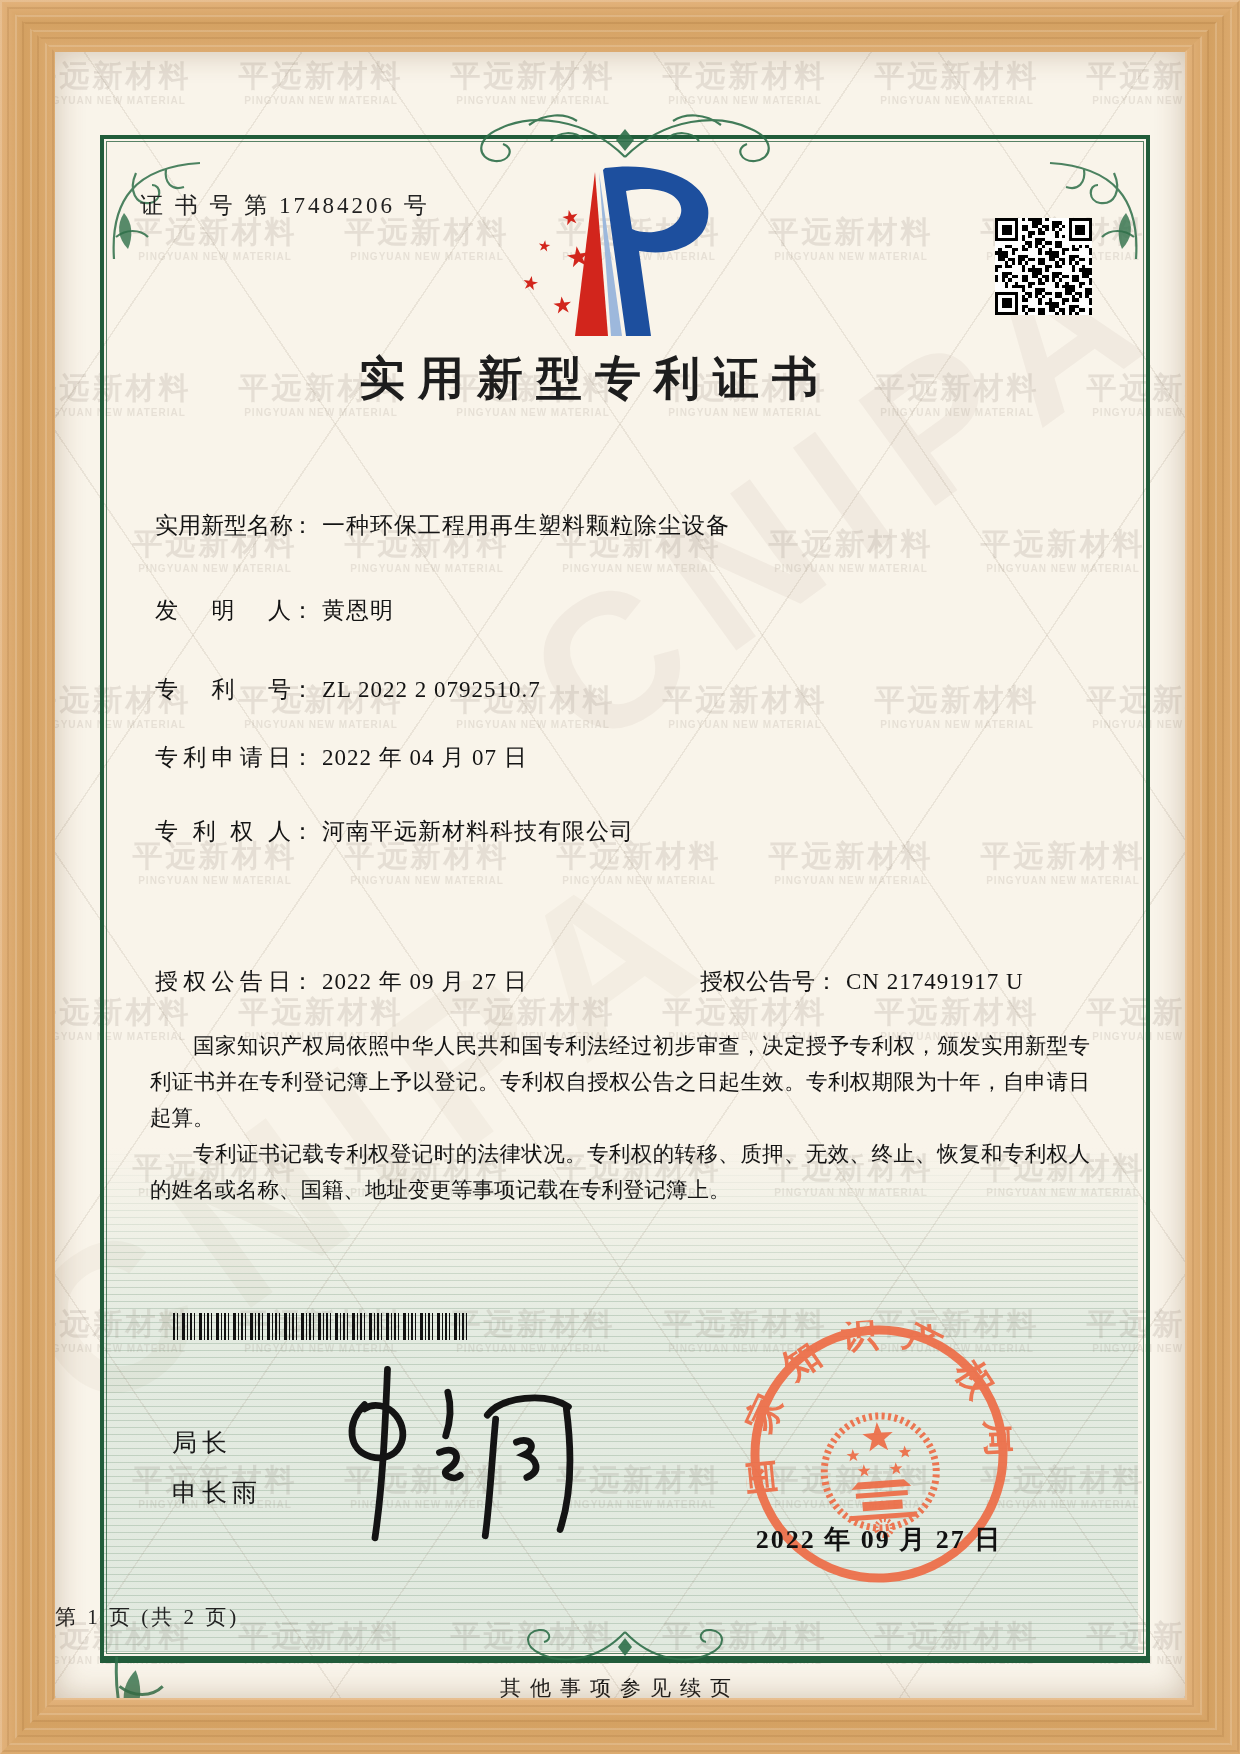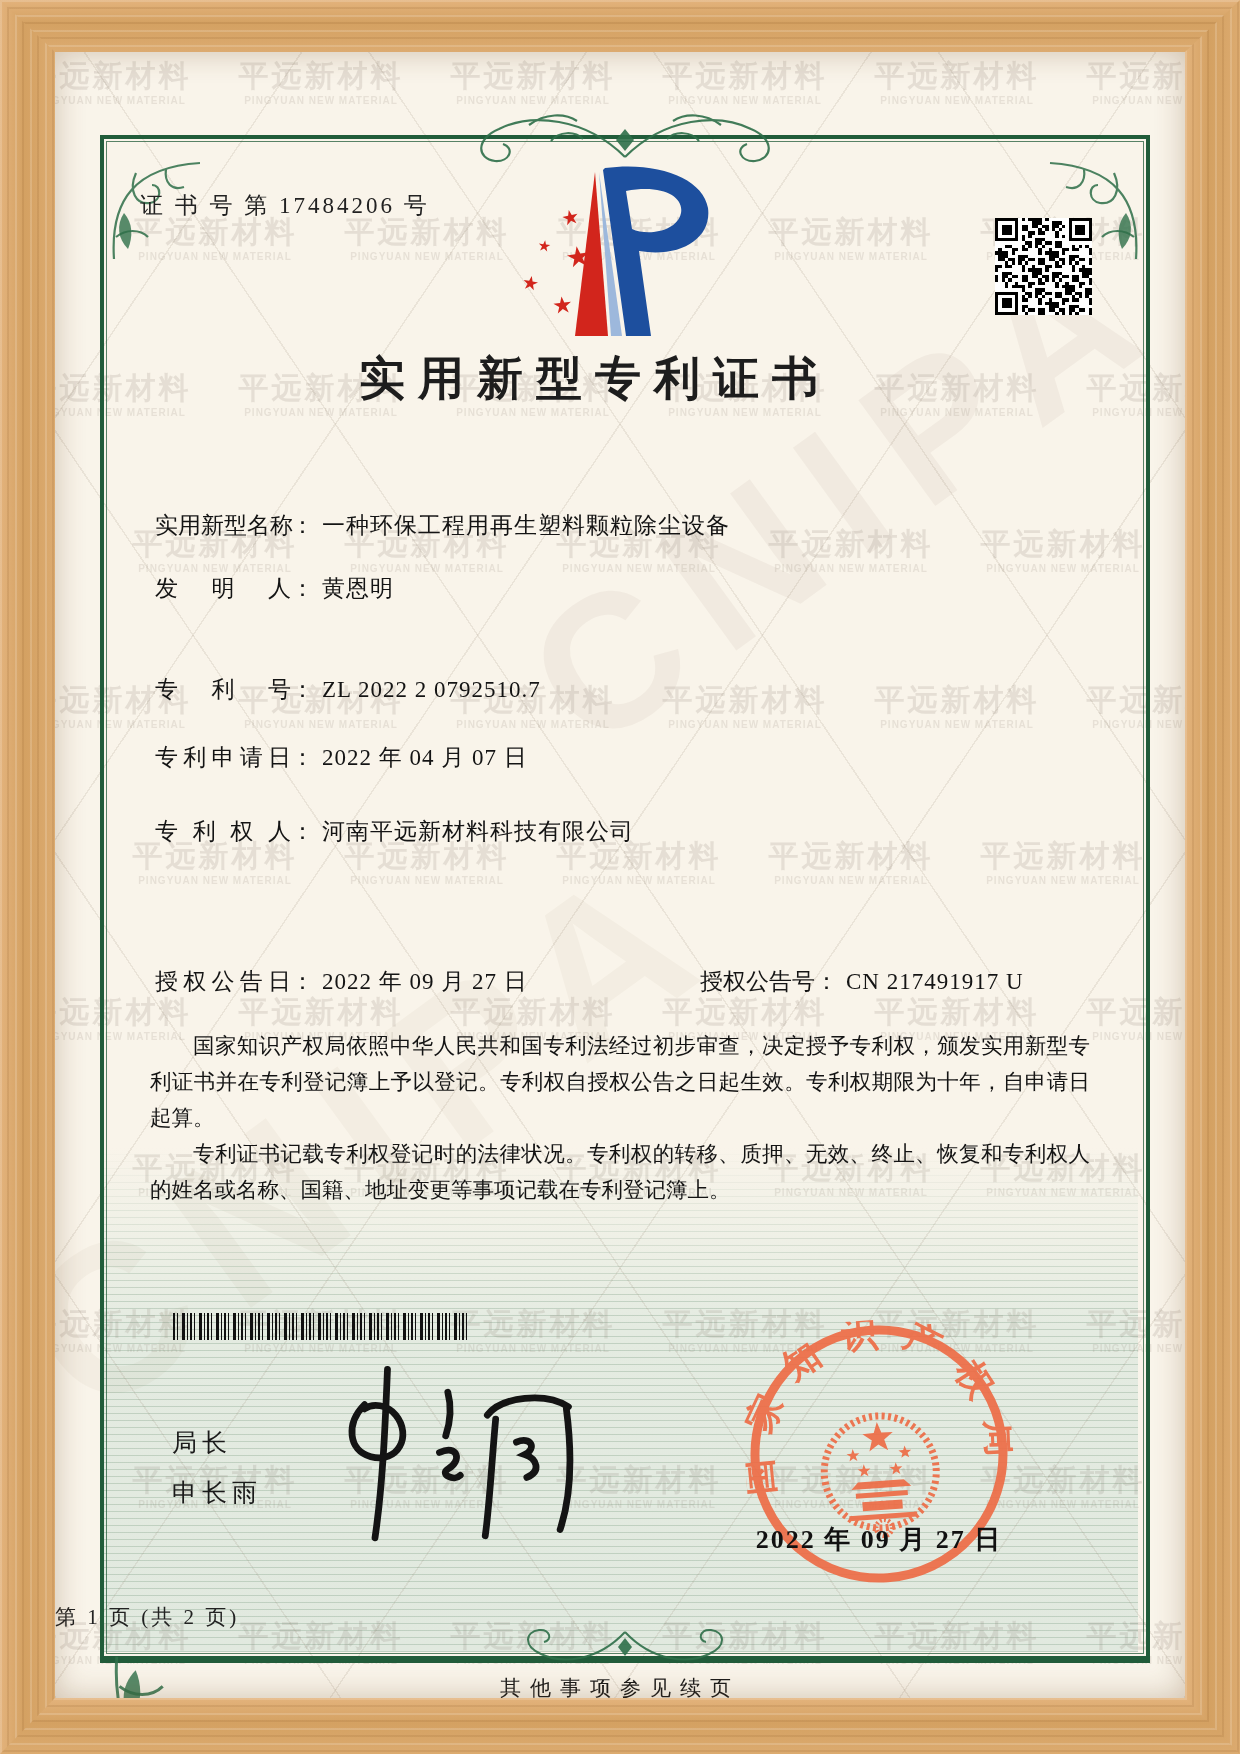--- a/index.html
+++ b/index.html
@@ -762,21 +762,21 @@
           <rect x="22" y="28" width="1" height="1" fill="#000"></rect>
           <rect x="24" y="28" width="1" height="1" fill="#000"></rect>
           <rect x="28" y="28" width="1" height="1" fill="#000"></rect>
         </svg>
 
       <div class="title">实用新型专利证书</div>
 
       <div class="frow" style="top:458px">
         <span class="flabel">实用新型名称</span><span class="colon">：</span><span class="fvalue">一种环保工程用再生塑料颗粒除尘设备</span>
       </div>
-      <div class="frow" style="top:521px">
+      <div class="frow" style="top:543px">
         <span class="flabel">发明人</span><span class="colon">：</span><span class="fvalue">黄恩明</span>
       </div>
       <div class="frow" style="top:622px">
         <span class="flabel">专利号</span><span class="colon">：</span><span class="fvalue">ZL 2022 2 0792510.7</span>
       </div>
       <div class="frow" style="top:690px">
         <span class="flabel">专利申请日</span><span class="colon">：</span><span class="fvalue">2022 年 04 月 07 日</span>
       </div>
       <div class="frow" style="top:764px">
         <span class="flabel">专利权人</span><span class="colon">：</span><span class="fvalue">河南平远新材料科技有限公司</span>

